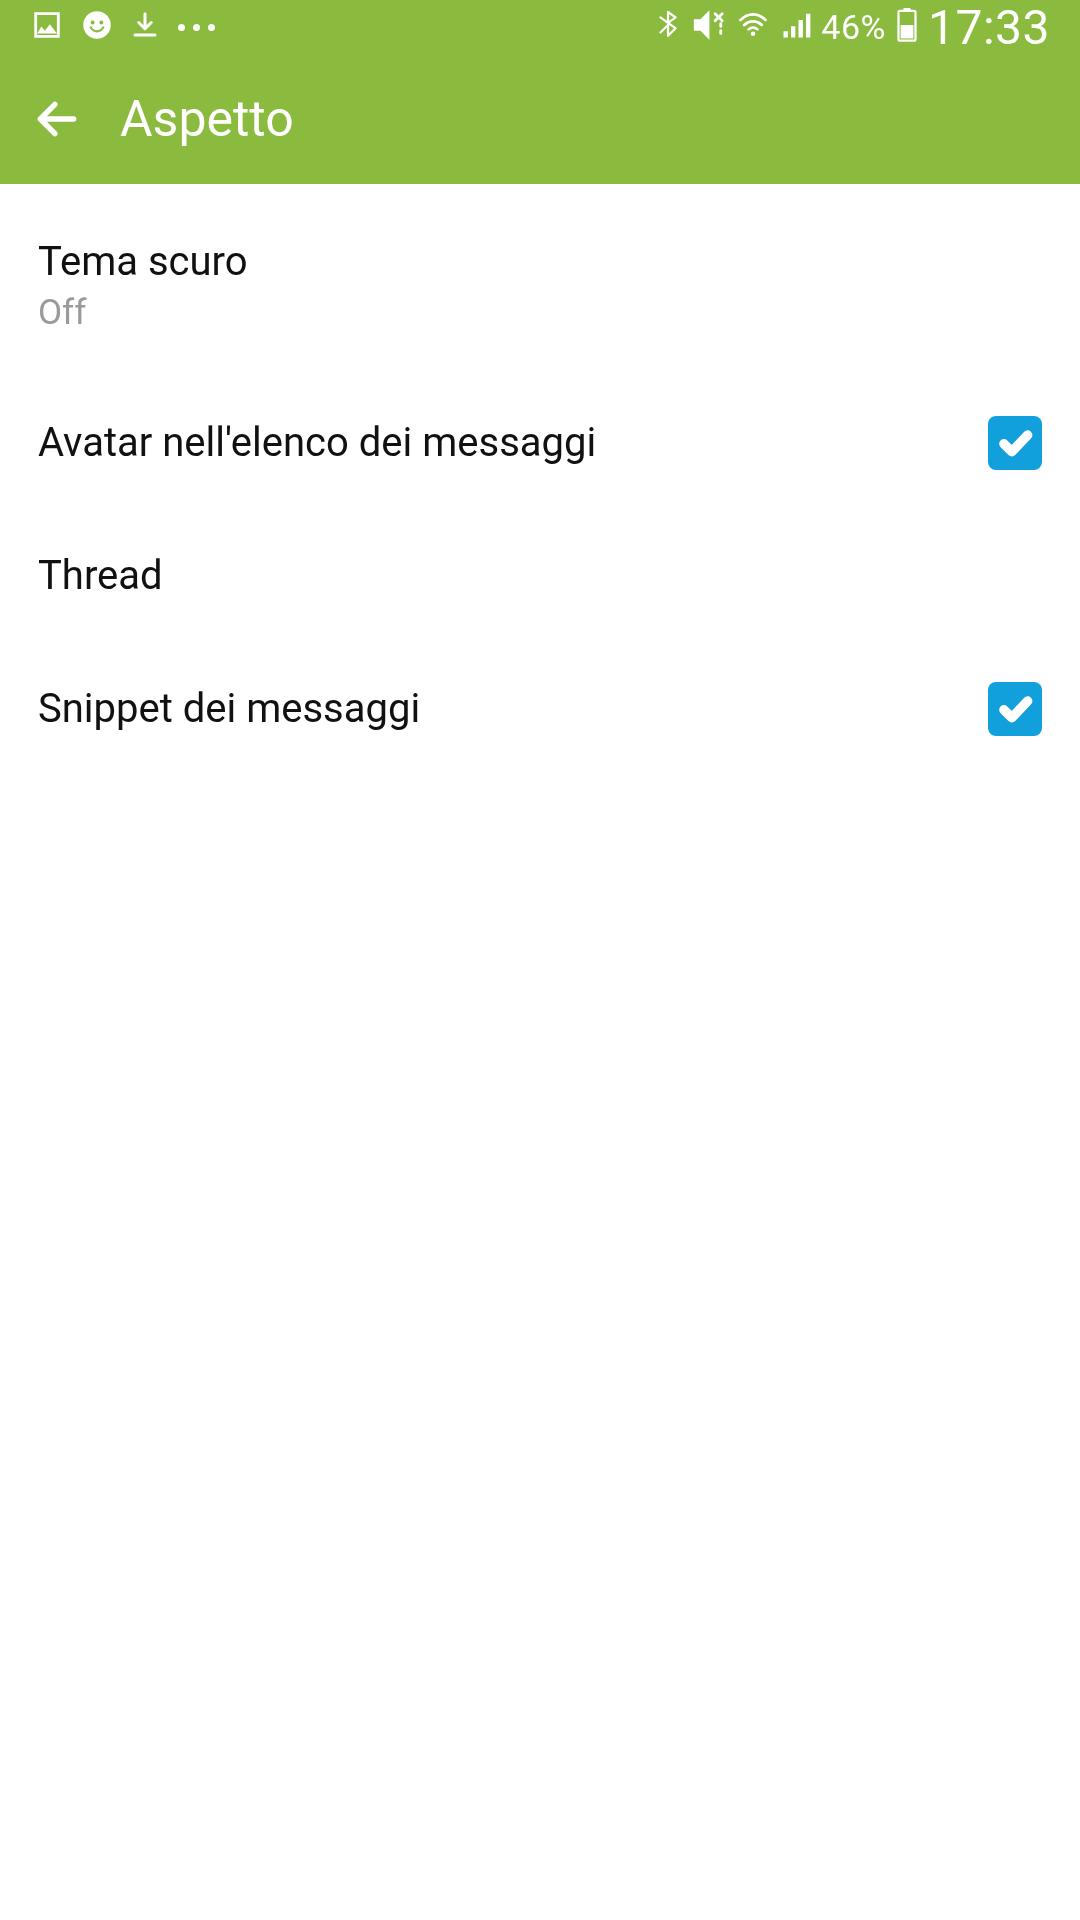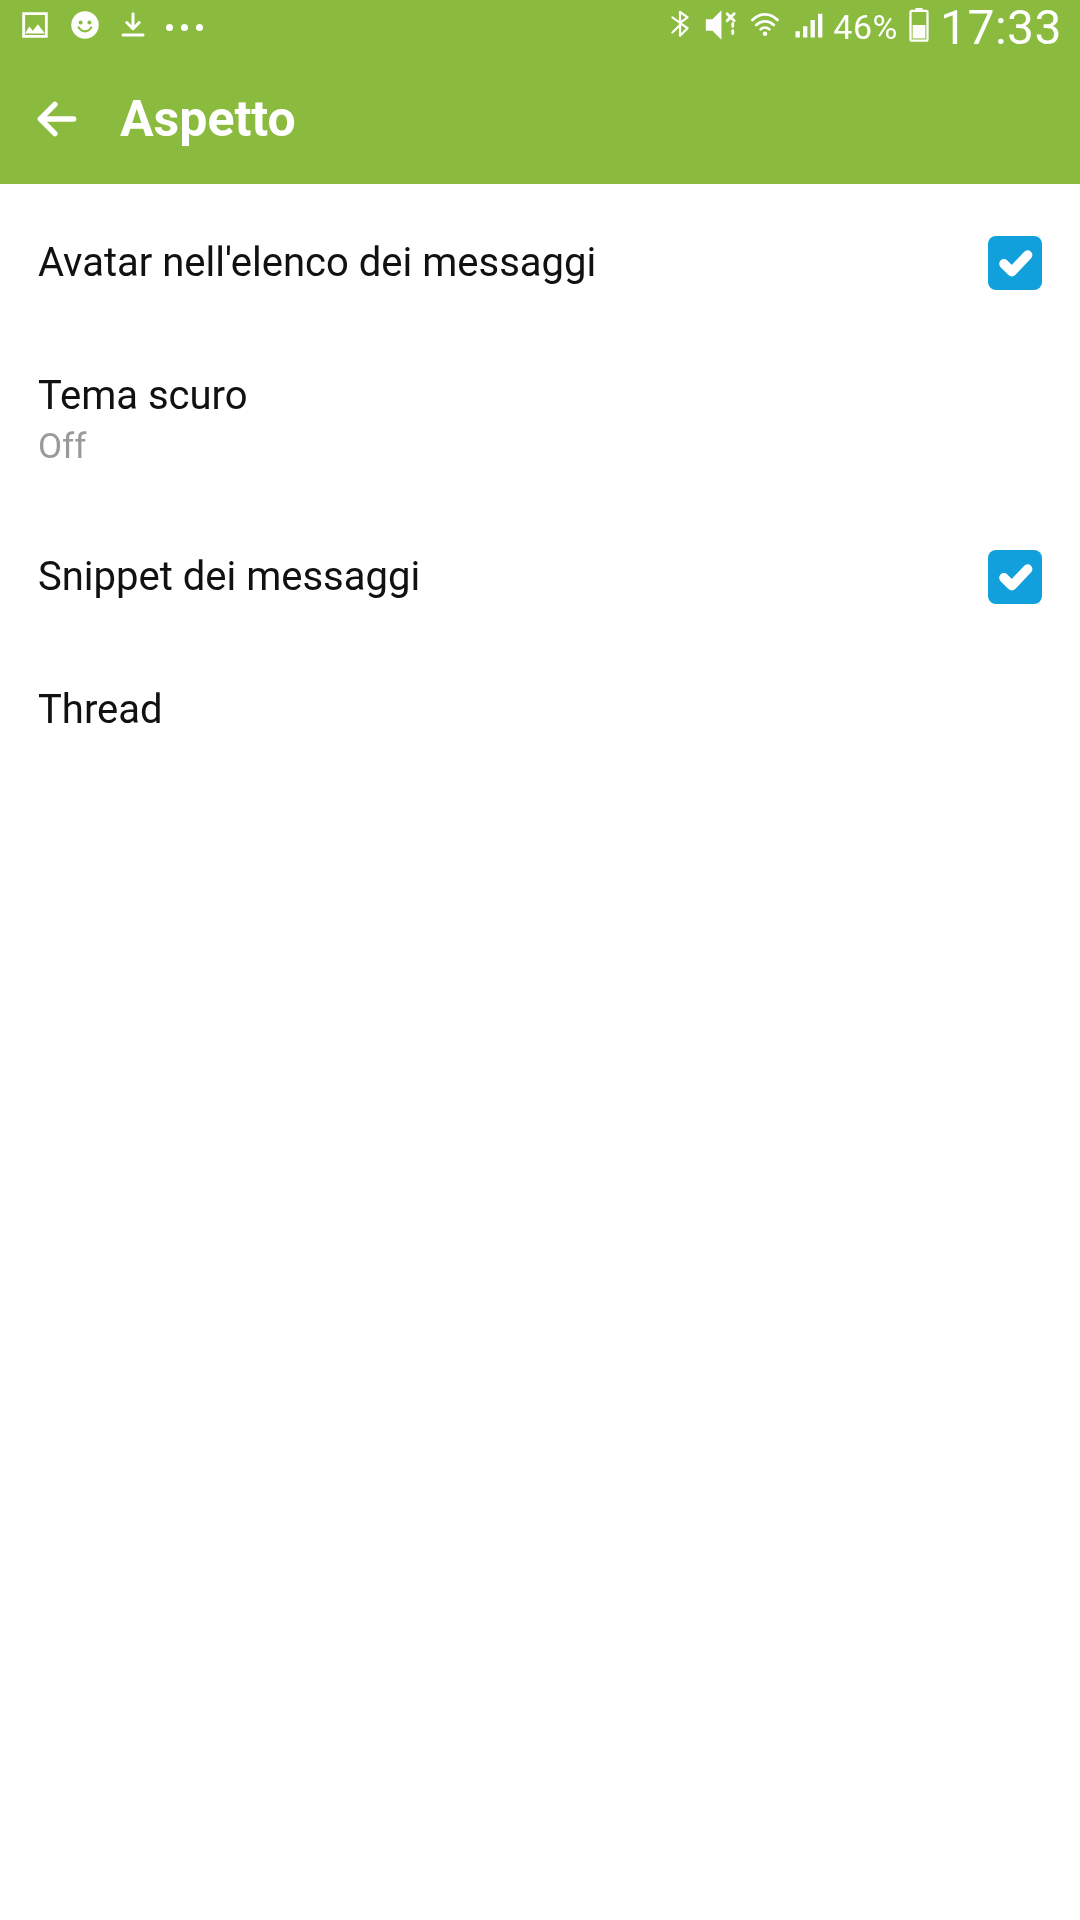--- a/index.html
+++ b/index.html
@@ -1,23 +1,23 @@
 <!DOCTYPE html>
 <html><head>
 <meta charset="utf-8">
 <style>
   * { box-sizing: border-box; margin: 0; padding: 0; }
   html, body { width: 1080px; height: 1920px; font-family: Roboto, "Helvetica Neue", Arial, sans-serif; background: #ffffff; overflow: hidden; }
-  .statusbar { background: #8bbb3e; height: 54px; display: flex; align-items: center; justify-content: space-between; padding: 0 18px; color: #fefefe; }
+  .statusbar { background: #8bbb3e; height: 54px; display: flex; align-items: center; justify-content: space-between; padding: 0 30px; color: #fefefe; }
   .statusbar .left, .statusbar .right { display: flex; align-items: center; gap: 18px; }
   .statusbar .right { gap: 10px; }
   .statusbar svg { fill: #fefefe; }
   .app-header { background: #8bbb3e; height: 130px; display: flex; align-items: center; padding: 0 32px; color: #ffffff; }
   .app-header .back { display: flex; align-items: center; justify-content: center; margin-right: 38px; cursor: pointer; }
-  .app-header .title { font-size: 50px; font-weight: 700; line-height: 1; }
+  .app-header .title { font-size: 50px; font-weight: 400; line-height: 1; }
   .content { background: #ffffff; padding-top: 12px; }
   .setting-item { padding: 40px 38px; display: flex; align-items: center; justify-content: space-between; cursor: pointer; }
   .setting-text { display: flex; flex-direction: column; }
   .setting-title { font-size: 40px; color: #111111; line-height: 1.3; }
   .setting-sub { font-size: 35px; color: #9a9a9a; line-height: 1.3; margin-top: 2px; }
   .checkbox { width: 54px; height: 54px; border-radius: 8px; background: #12a0dd; display: flex; align-items: center; justify-content: center; flex-shrink: 0; }
   .checkbox svg { stroke: #ffffff; stroke-width: 6; fill: none; stroke-linecap: round; stroke-linejoin: round; }
   .status-text { font-size: 34px; color: #fefefe; letter-spacing: 0.5px; }
   .dots { display: flex; gap: 8px; }
   .dots span { width: 7px; height: 7px; background: #fefefe; border-radius: 50%; }
@@ -95,46 +95,46 @@
         <path d="M20 12H4m0 0l7-7m-7 7l7 7" stroke="#ffffff" stroke-width="2.6" fill="none" stroke-linecap="round" stroke-linejoin="round"></path>
       </svg>
   </div>
   <div class="title">Aspetto</div>
 </div>
 
 <div class="content">
 
   <div class="setting-item">
     <div class="setting-text">
+      <span class="setting-title">Tema scuro</span>
+      <span class="setting-sub">Off</span>
+    </div>
+  </div>
+
+  <div class="setting-item">
+    <div class="setting-text">
       <span class="setting-title">Avatar nell'elenco dei messaggi</span>
     </div>
     <div class="checkbox">
       <svg width="38" height="38" viewBox="0 0 24 24">
           <path d="M5 12.5l5 5L20 7"></path>
         </svg>
     </div>
   </div>
 
   <div class="setting-item">
     <div class="setting-text">
-      <span class="setting-title">Tema scuro</span>
-      <span class="setting-sub">Off</span>
+      <span class="setting-title">Thread</span>
     </div>
   </div>
 
   <div class="setting-item">
     <div class="setting-text">
       <span class="setting-title">Snippet dei messaggi</span>
     </div>
     <div class="checkbox">
       <svg width="38" height="38" viewBox="0 0 24 24">
           <path d="M5 12.5l5 5L20 7"></path>
         </svg>
     </div>
   </div>
 
-  <div class="setting-item">
-    <div class="setting-text">
-      <span class="setting-title">Thread</span>
-    </div>
-  </div>
-
 </div>
 
 </body></html>

